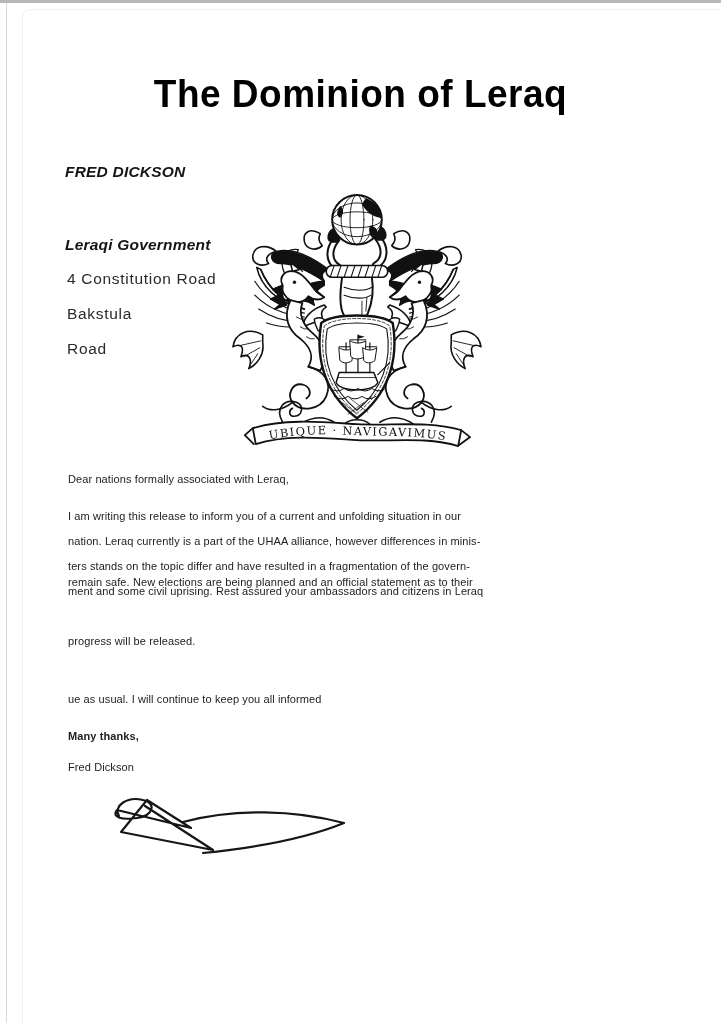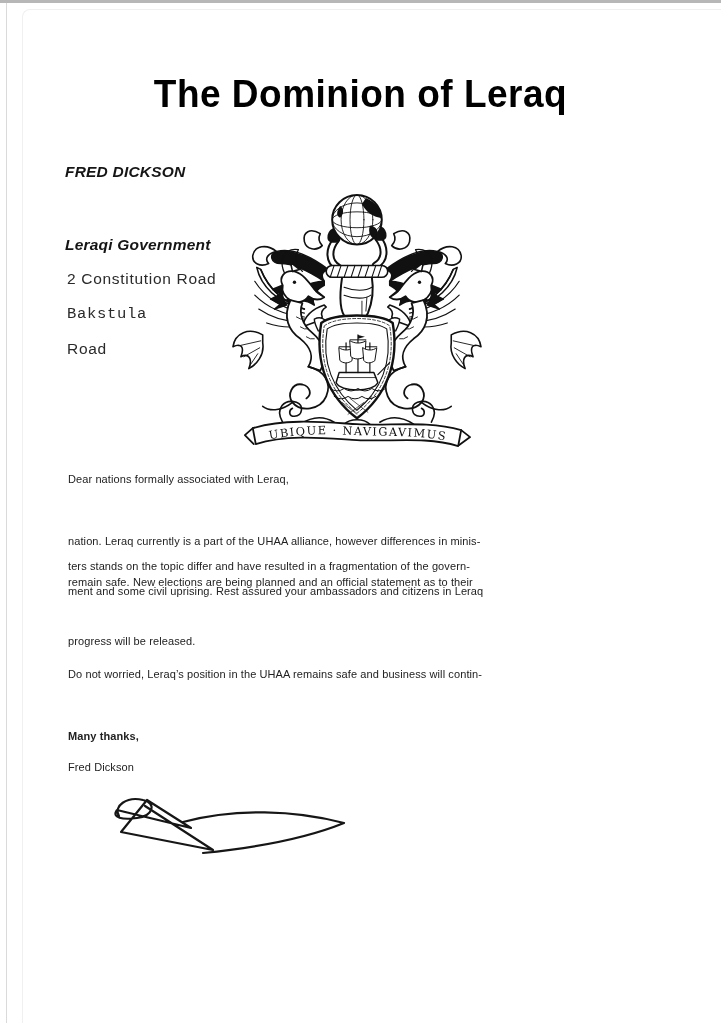--- a/index.html
+++ b/index.html
@@ -30,22 +30,22 @@
 
 <div class="viewport">
   <div class="top-edge"></div>
   <div class="left-edge"></div>
   <div class="page-outline"></div>
 
   <div class="doc-title">The Dominion of Leraq</div>
 
   <div class="hdr-bold-italic" style="top:163px;">FRED DICKSON</div>
   <div class="hdr-bold-italic" style="top:236px;">Leraqi Government</div>
-  <div class="addr" style="top:270px;">2 Constitution Road</div>
-  <div class="addr" style="top:305px;font-family:Liberation Mono, monospace;">Bakstula</div>
+  <div class="addr" style="top:270px;">4 Constitution Road</div>
+  <div class="addr" style="top:305px;">Bakstula</div>
   <div class="addr" style="top:340px;">Road</div>
 
   <svg class="crest" viewBox="0 0 260 270" fill="none" stroke="#111" stroke-width="1.6" stroke-linecap="round" stroke-linejoin="round">
     <defs>
       <clipPath id="globeClip">
           <circle cx="133" cy="34" r="25"></circle>
         </clipPath>
       <g id="leftSide">
 
         <path d="M104,84 C88,72 68,62 52,66 C44,68 46,78 56,78 C70,78 88,88 100,96 C96,90 98,86 104,84 Z" fill="#111"></path>
@@ -148,27 +148,28 @@
       <path d="M28,244 C62,234 100,238 133,240 C166,242 204,236 238,246 L235,262 C202,252 166,258 133,256 C100,254 64,250 31,260 Z" fill="#fff" stroke-width="1.8"></path>
       <path id="mottoPath" d="M36,257 C80,248 110,250 133,251 C156,252 192,250 232,258" stroke="none"></path>
       <text font-family="DejaVu Serif, Liberation Serif, serif" font-size="11.5" letter-spacing="1.4" fill="#111" stroke="none">
         <textPath href="#mottoPath" startOffset="50%" text-anchor="middle">UBIQUE · NAVIGAVIMUS</textPath>
       </text>
     </g>
   </svg>
 
   <div class="body-line" style="top:473px;">Dear nations formally associated with Leraq,</div>
 
+  <div class="body-line" style="top:510px;">I am writing this release to inform you of a current and unfolding situation in our</div>
   <div class="body-line" style="top:560px;">ters stands on the topic differ and have resulted in a fragmentation of the govern-</div>
   <div class="body-line" style="top:535px;">nation. Leraq currently is a part of the UHAA alliance, however differences in minis-</div>
   <div class="body-line" style="top:585px;">ment and some civil uprising. Rest assured your ambassadors and citizens in Leraq</div>
   <div class="body-line" style="top:576px;">remain safe. New elections are being planned and an official statement as to their</div>
   <div class="body-line" style="top:635px;">progress will be released.</div>
 
-  <div class="body-line" style="top:668px;">Do not worried, Leraq’s position in the UHAA remains safe and business will contin-</div>
+  <div class="body-line" style="top:693px;">ue as usual. I will continue to keep you all informed</div>
 
   <div class="body-line" style="top:730px;font-weight:bold;">Many thanks,</div>
   <div class="body-line" style="top:761px;">Fred Dickson</div>
 
   <svg class="sig" viewBox="0 0 270 95" fill="none" stroke="#161616" stroke-width="2.2" stroke-linecap="round" stroke-linejoin="round">
     <path d="M24,30 C18,20 32,10 48,14 C62,17 58,30 42,32 C28,34 16,32 22,24 L96,42 L52,14 L26,46 L118,64 L50,20"></path>
     <path d="M88,36 C140,22 200,24 249,37 C212,52 158,62 108,67"></path>
   </svg>
 </div>
 

